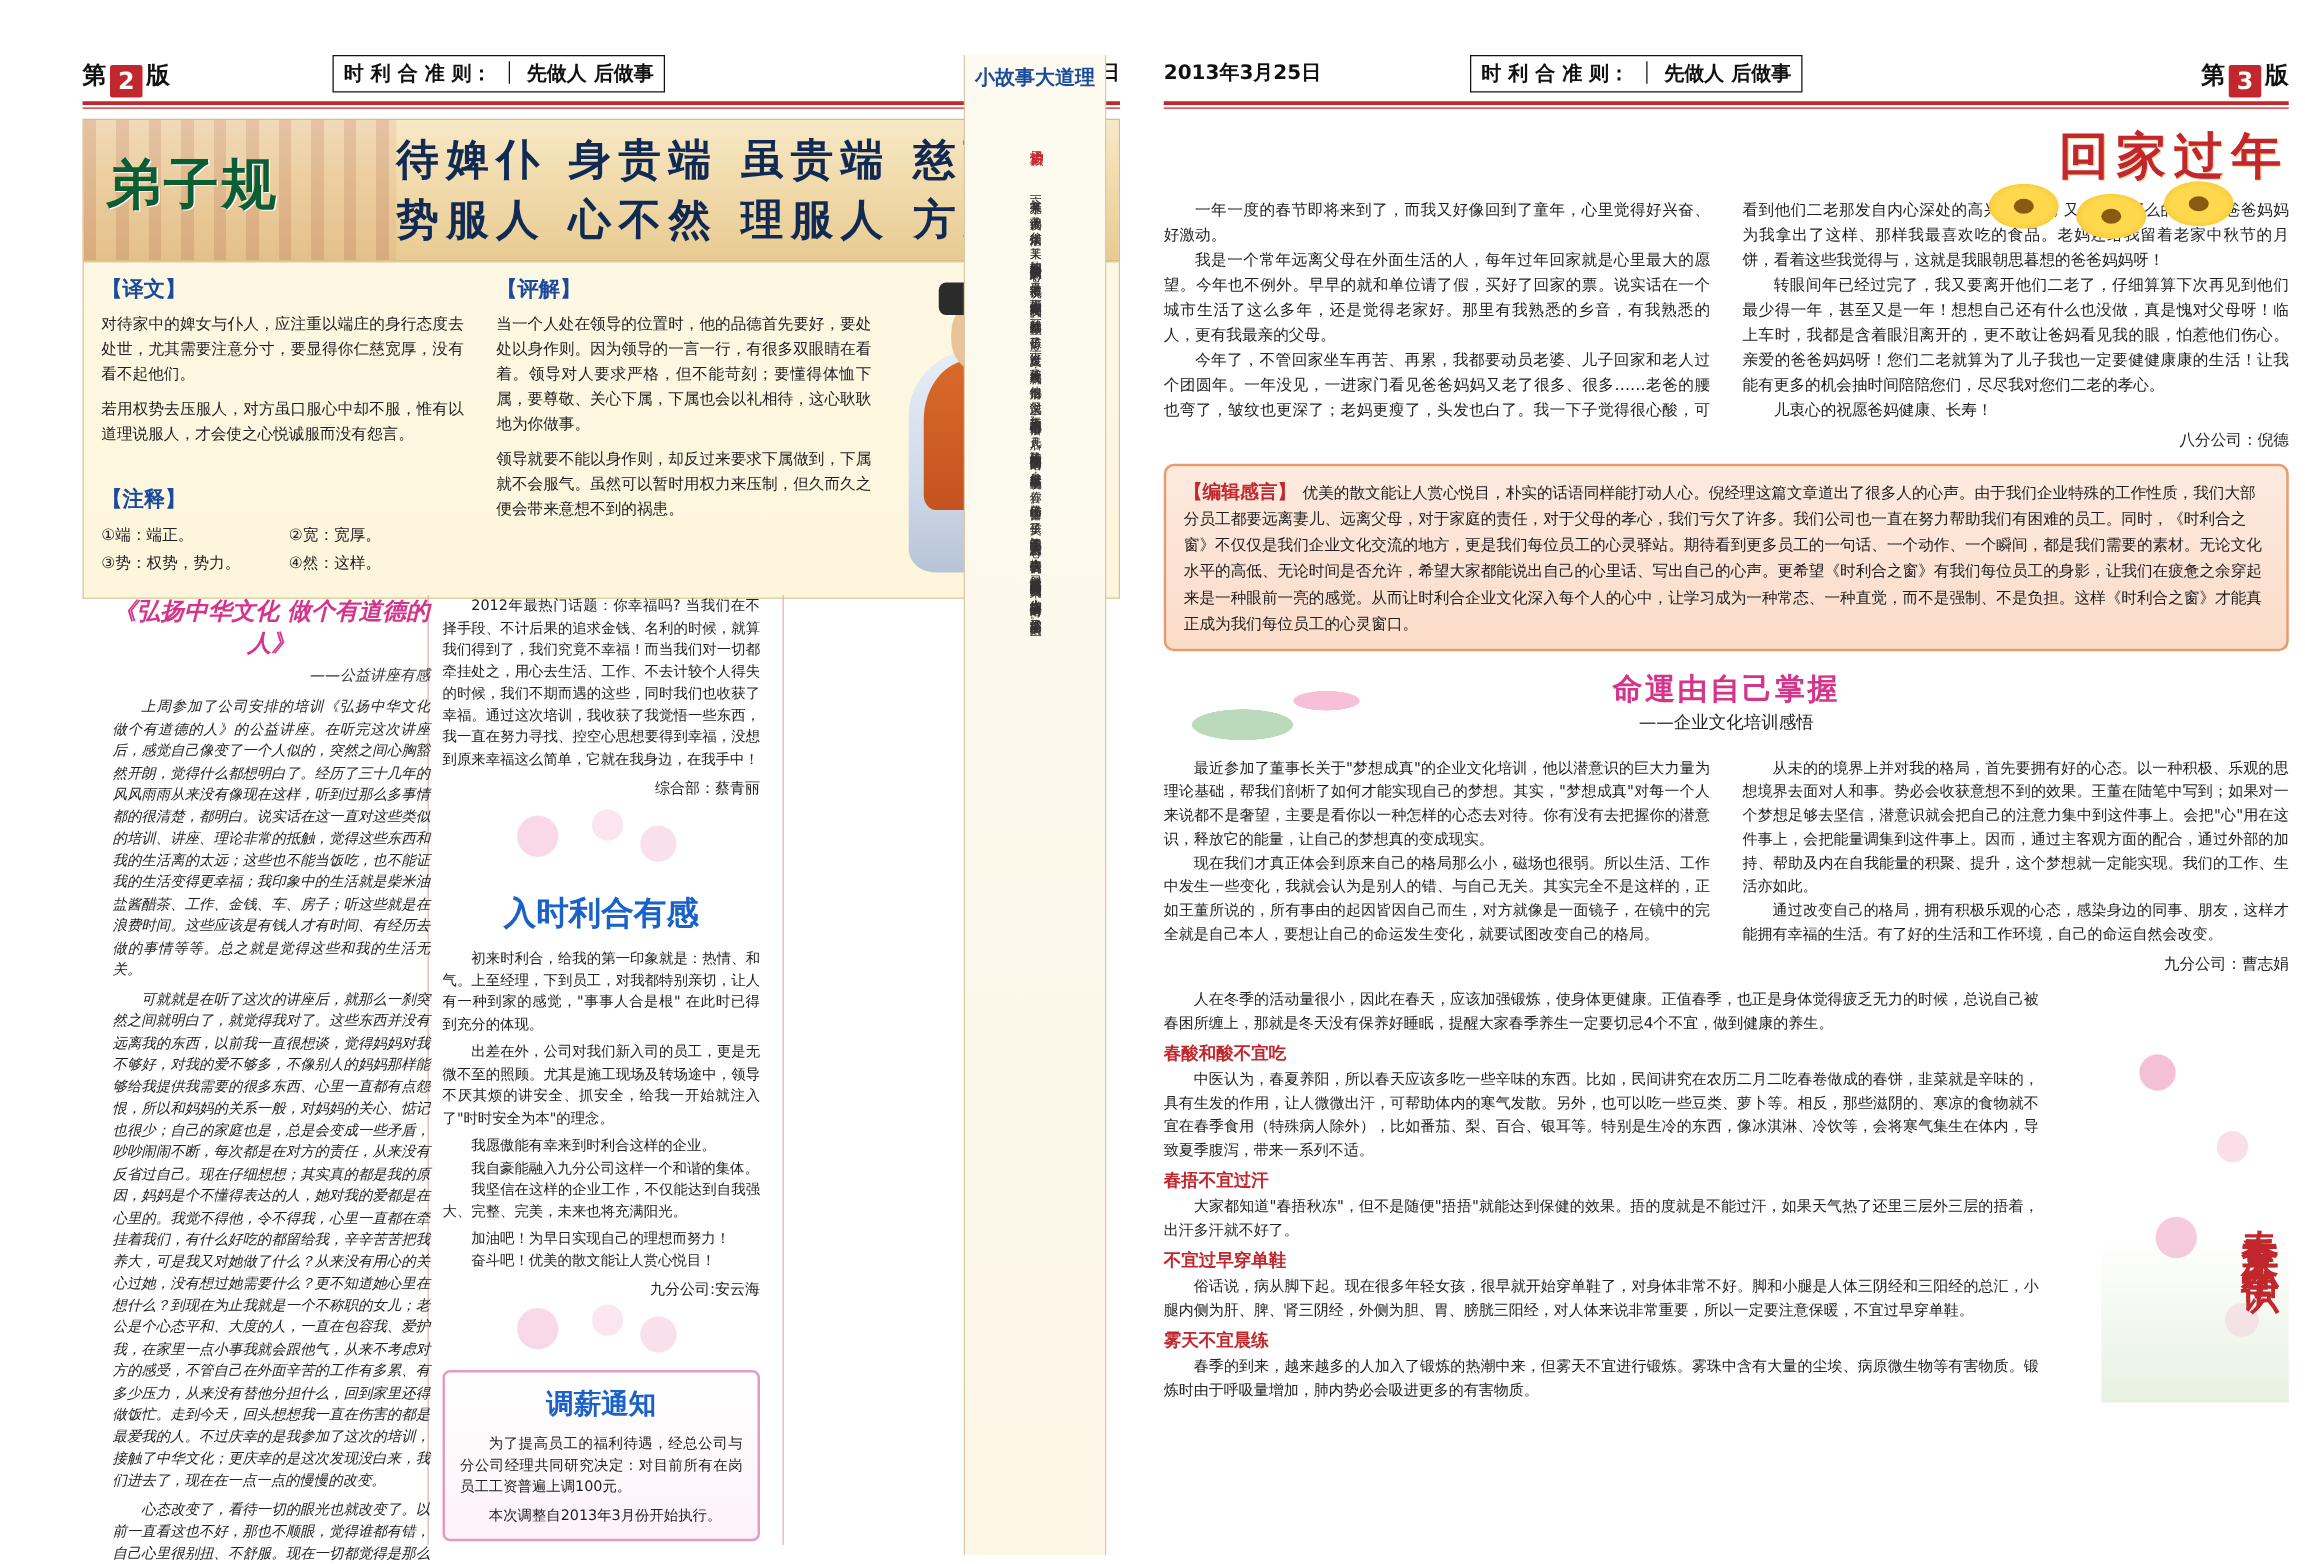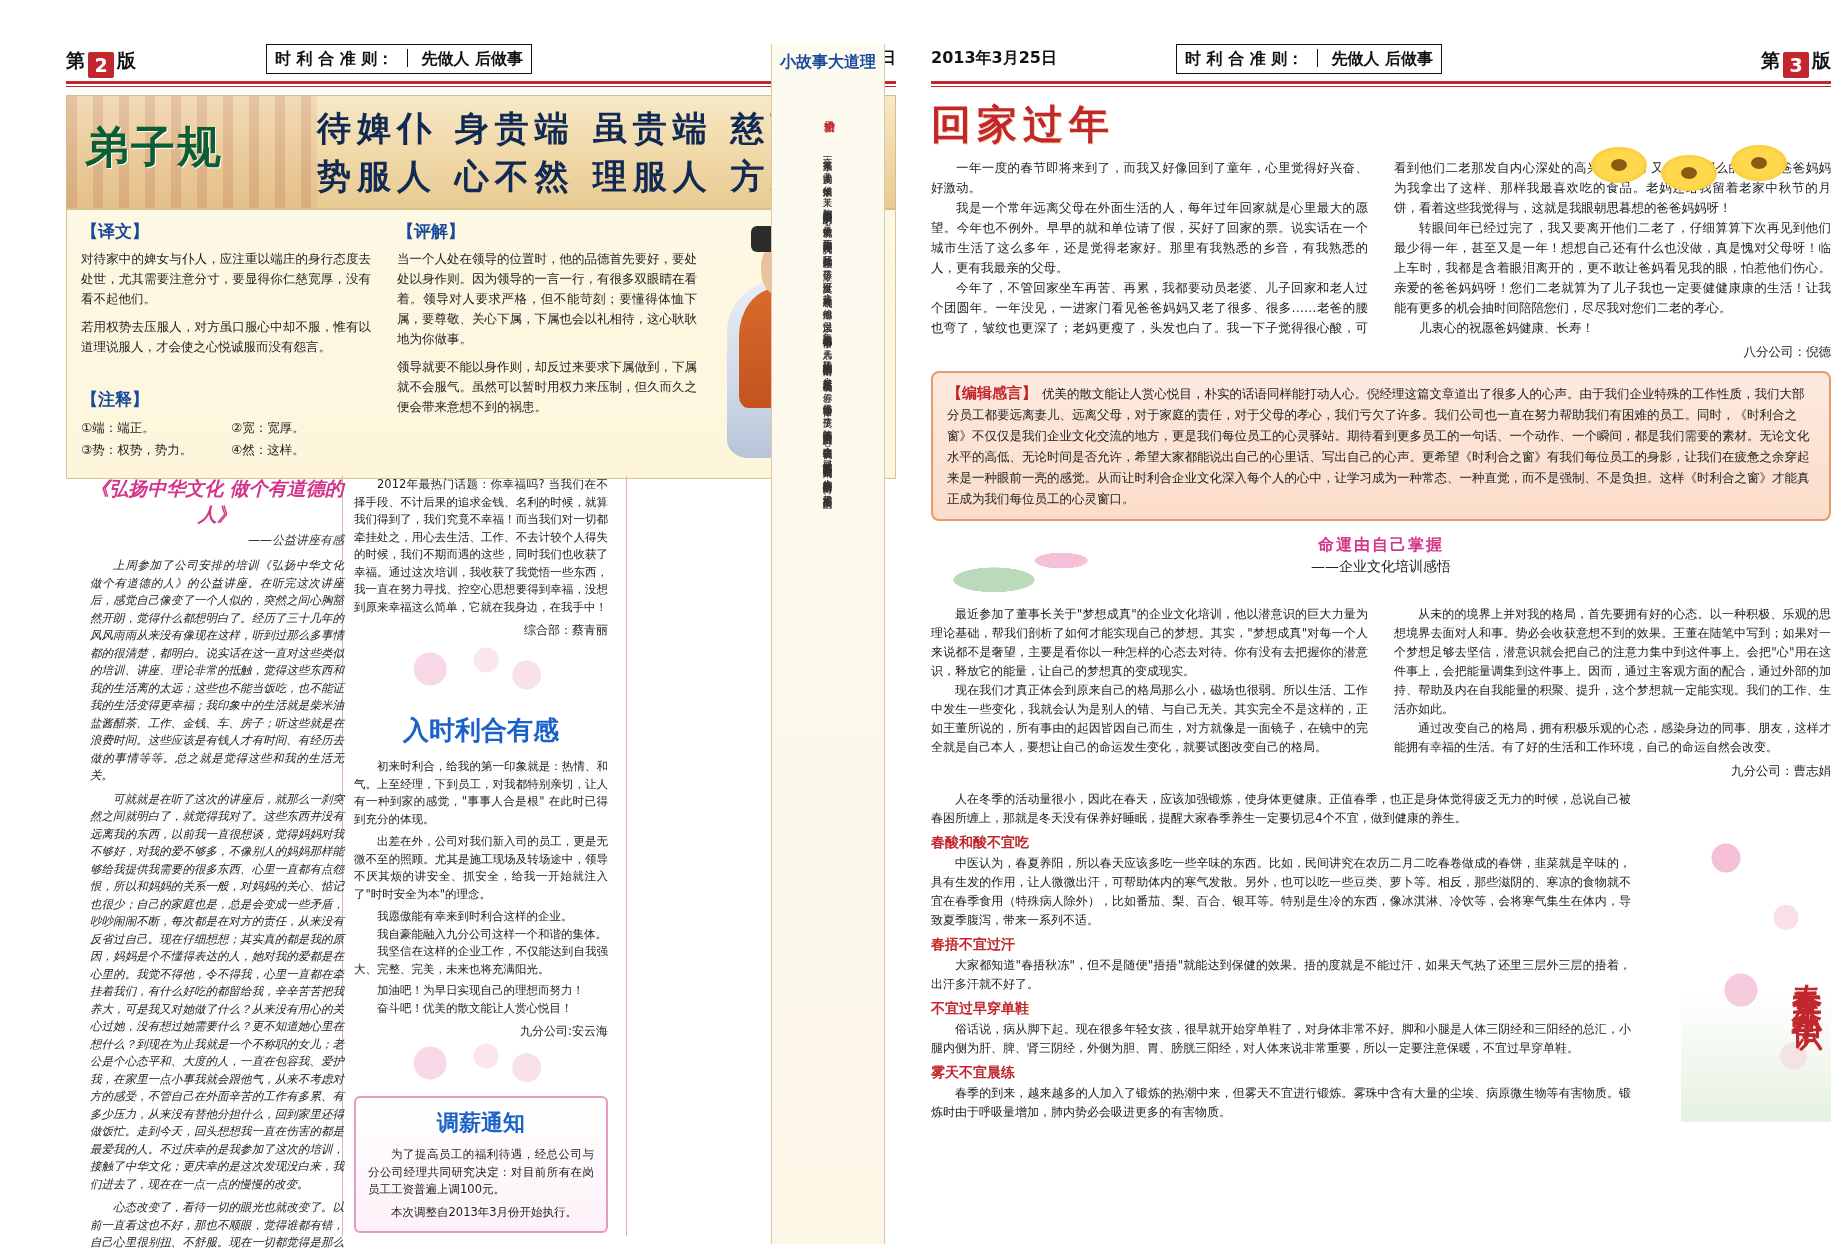--- a/index.html
+++ b/index.html
@@ -140,41 +140,41 @@
   }
   .vtext{
     writing-mode:vertical-rl;text-orientation:upright;
     font-size:9.5px;line-height:13px;color:#333;height:1060px;
     margin:4px auto 0;letter-spacing:0.5px;
     display:block;
   }
 
   
   .rtitle{
-    text-align:left;font-size:40px;font-weight:bold;color:#c1272d;margin:10px 0 2px;
+    text-align:right;font-size:40px;font-weight:bold;color:#c1272d;margin:10px 0 2px;
     font-family:"DejaVu Serif","Liberation Serif",serif;letter-spacing:6px;
     text-shadow:1px 1px 0 #f7d6a0;
   }
   .sunflowers{position:absolute;right:20px;top:44px;width:230px;height:70px;}
   .sf{position:absolute;border-radius:50%;}
   .sf-pet{width:56px;height:36px;background:radial-gradient(ellipse at center,#ffd84d 0 55%,#f0b81f 100%);border-radius:50%;}
   .sf-core{width:16px;height:12px;background:#8a5a12;border-radius:50%;}
 
   .r-body{font-size:12.5px;line-height:20px;color:#222;text-align:justify;}
   .r-sign{font-size:12.5px;color:#222;text-align:right;margin-top:6px;}
 
   .editor-box{
     position:relative;margin-top:10px;border:2px solid #e79a6a;border-radius:8px;
     background:linear-gradient(180deg,#fdeadf 0%,#fbdcc9 100%);padding:10px 14px;
   }
   .editor-tag{font-size:15px;font-weight:bold;color:#c1272d;}
   .editor-text{font-size:12.5px;line-height:20px;color:#222;text-align:justify;display:inline;}
 
   .pink-title{
-    text-align:center;font-size:16px;font-weight:bold;color:#d4358a;margin:10px 0 0;
+    text-align:center;font-size:24px;font-weight:bold;color:#d4358a;margin:10px 0 0;
     font-family:"DejaVu Serif","Liberation Serif",serif;letter-spacing:2px;
   }
   .pink-sub{font-size:14px;color:#222;text-align:center;margin-top:2px;}
   .lotus{
     position:absolute;left:0;top:0;width:210px;height:64px;
     background:radial-gradient(ellipse at 30% 70%,rgba(120,180,120,.5) 0 40px,transparent 41px),
                radial-gradient(ellipse at 62% 40%,rgba(240,150,190,.6) 0 26px,transparent 27px);
   }
 
   .two-col{column-count:2;column-gap:26px;}

